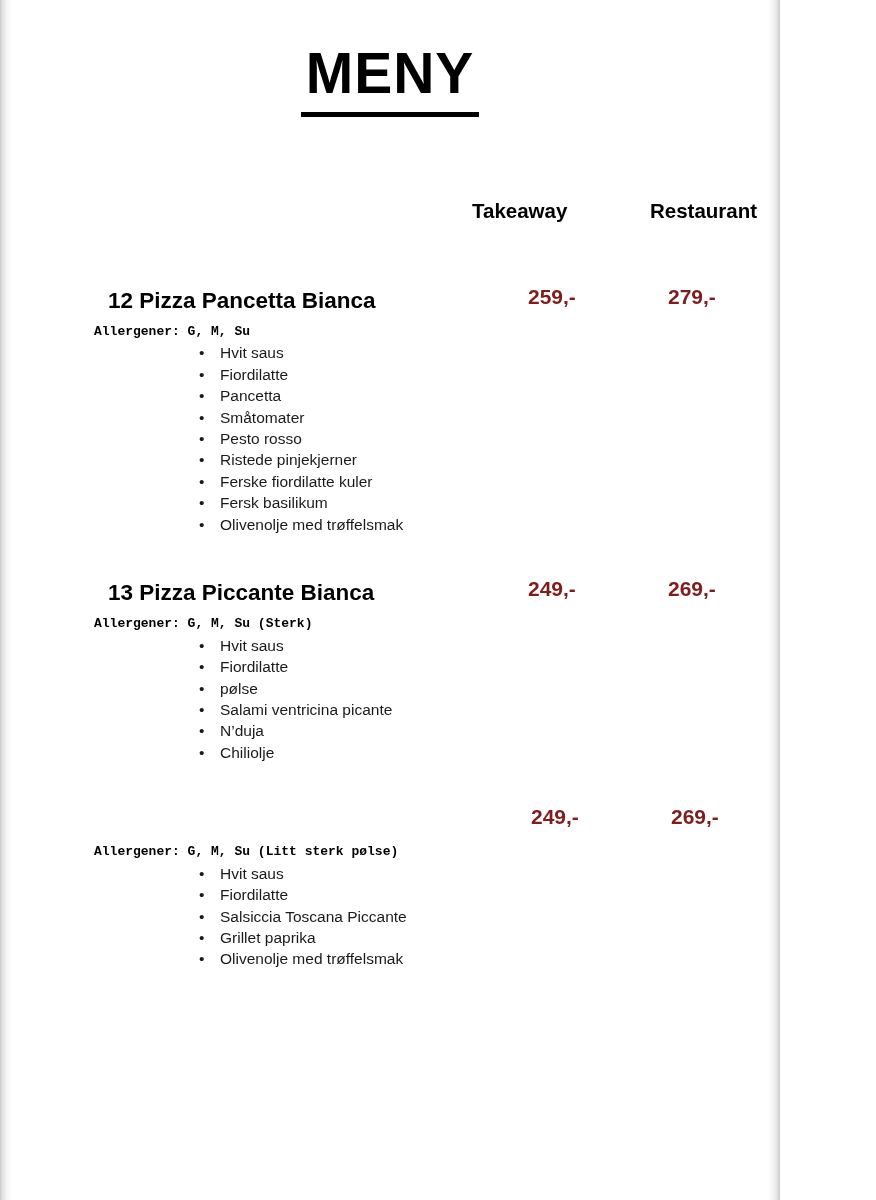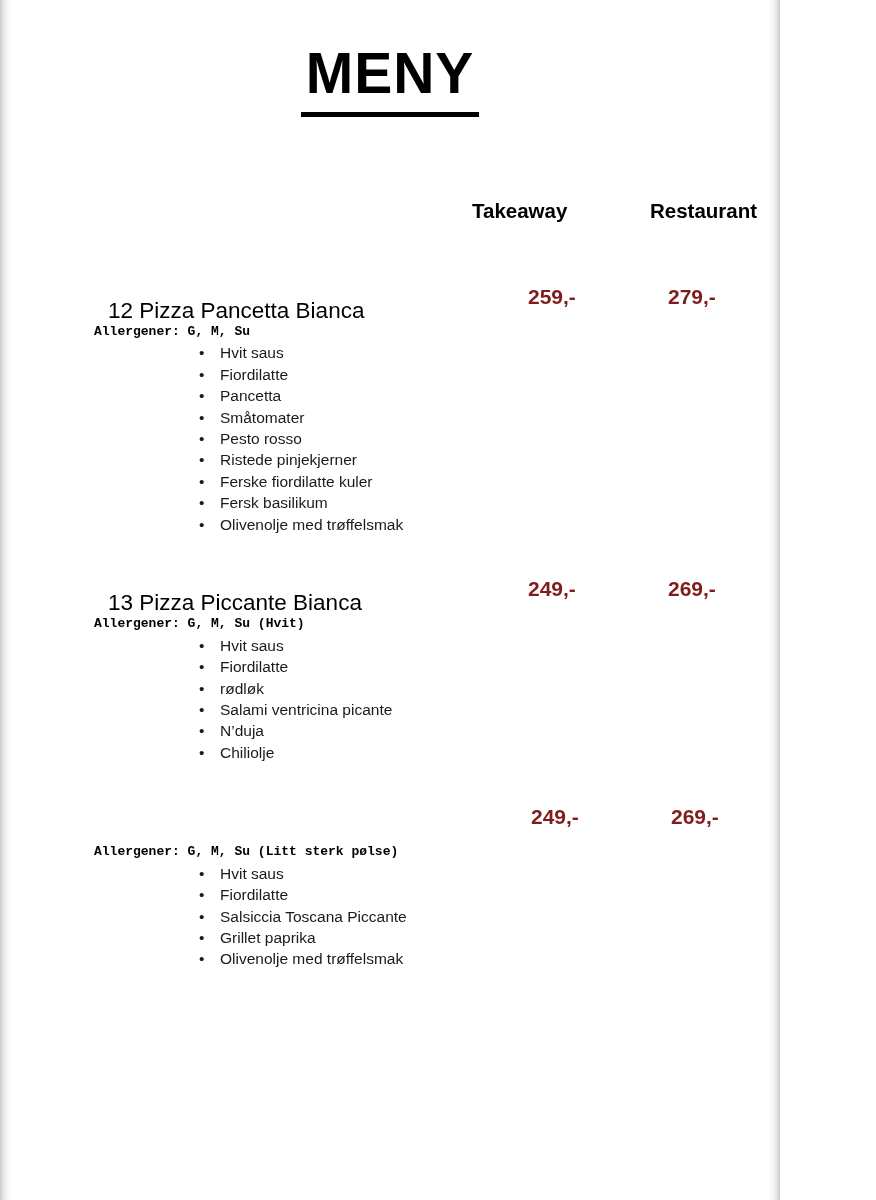--- a/index.html
+++ b/index.html
@@ -97,23 +97,23 @@
     margin-bottom: 40px;
   }
 
   .item-head {
     position: relative;
     height: 30px;
   }
   .item-name {
     position: absolute;
     left: 98px;
-    top: 14px;
+    top: 4px;
     font-size: 22.5px;
-    font-weight: normal;
+    font-weight: bold;
     color: #000000;
     white-space: nowrap;
     line-height: 1.2;
   }
   .price {
     position: absolute;
     top: 1px;
     font-size: 21px;
     font-weight: bold;
     color: #7f1d1d;
@@ -198,25 +198,25 @@
             <li><span class="bullet">•</span><span>Fersk basilikum</span></li>
             <li><span class="bullet">•</span><span>Olivenolje med trøffelsmak</span></li>
           </ul>
         </div>
         <div class="menu-item">
           <div class="item-head">
             <div class="item-name">13 Pizza Piccante Bianca</div>
             <div class="price takeaway">249,-</div>
             <div class="price restaurant">269,-</div>
           </div>
-          <div class="allergens">Allergener: G, M, Su (Hvit)</div>
+          <div class="allergens">Allergener: G, M, Su (Sterk)</div>
           <ul class="ingredients">
             <li><span class="bullet">•</span><span>Hvit saus</span></li>
             <li><span class="bullet">•</span><span>Fiordilatte</span></li>
-            <li><span class="bullet">•</span><span>rødløk</span></li>
+            <li><span class="bullet">•</span><span>pølse</span></li>
             <li><span class="bullet">•</span><span>Salami ventricina picante</span></li>
             <li><span class="bullet">•</span><span>N’duja</span></li>
             <li><span class="bullet">•</span><span>Chiliolje</span></li>
           </ul>
         </div>
         <div class="menu-item wide">
           <div class="item-head">
             <div class="price takeaway">249,-</div>
             <div class="price restaurant">269,-</div>
           </div>

